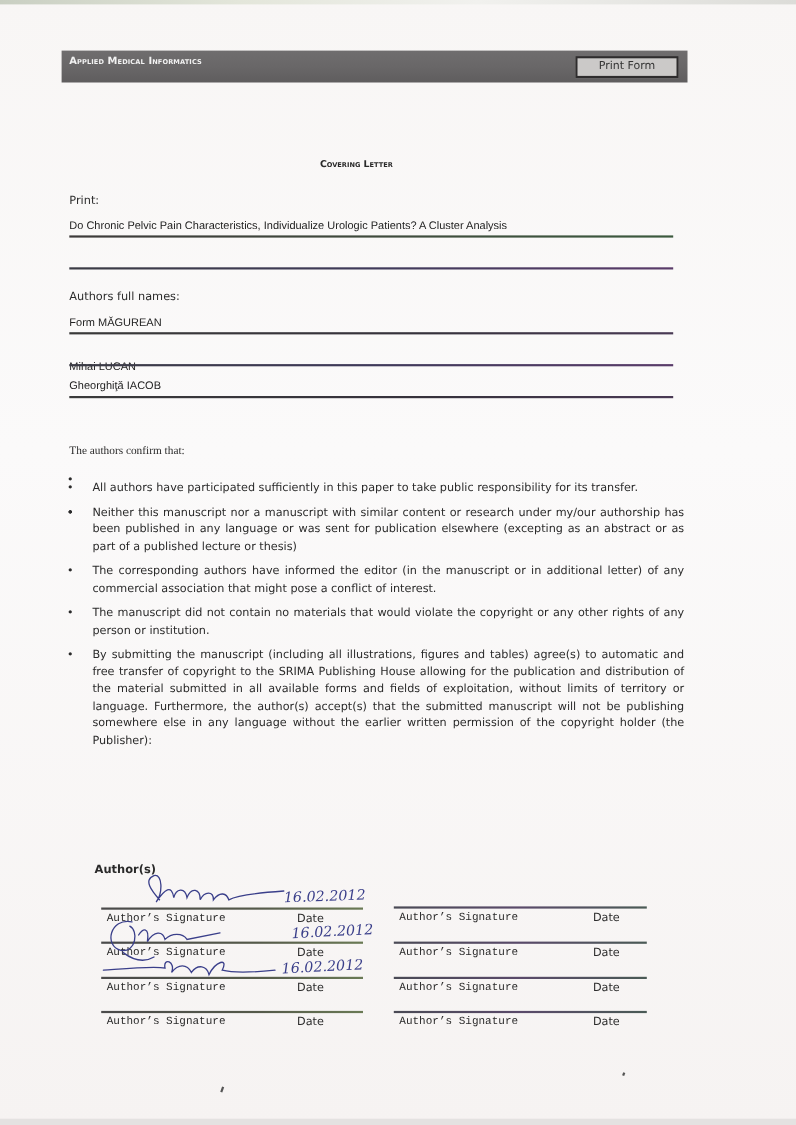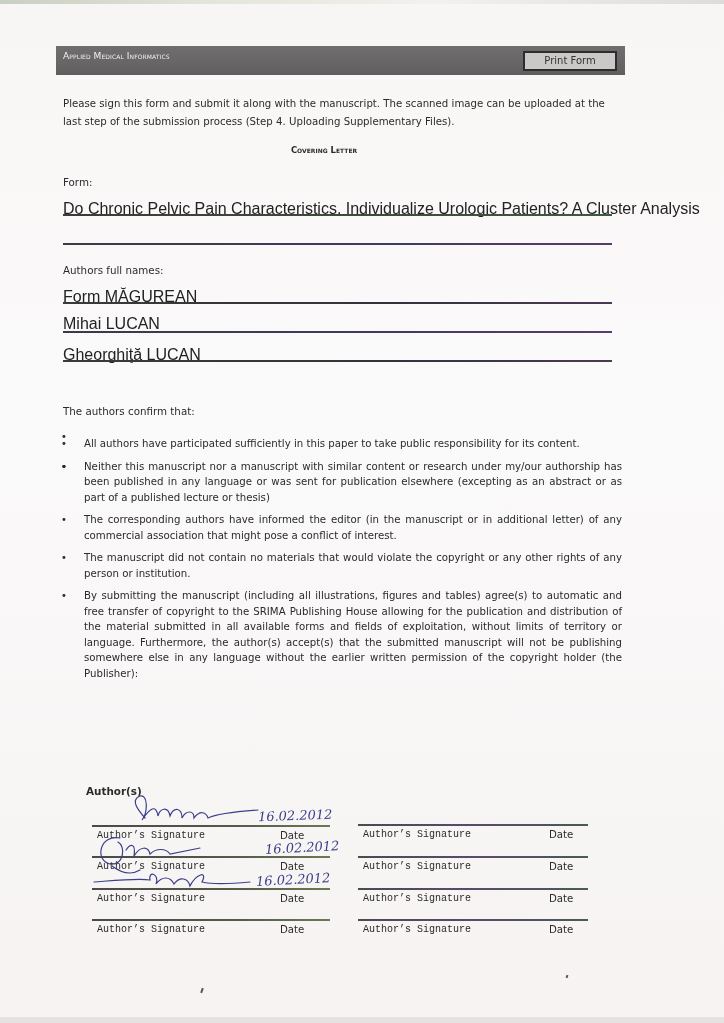--- a/index.html
+++ b/index.html
@@ -13,56 +13,56 @@
     .scan-top { position: absolute; left: 0; top: 0; width: 724px; height: 4px; background: linear-gradient(90deg,#c9cfc2,#e3e6da 30%,#f1f1ee 60%,#dcdcd8); }
     .scan-bottom { position: absolute; left: 0; top: 1017px; width: 724px; height: 6px; background: #e4e2e1; }
     .page { position: absolute; left: 0; top: 0; width: 724px; height: 1023px; }
 
     .header-bar {
       position: absolute; left: 56px; top: 46px; width: 569px; height: 29px;
       background: linear-gradient(180deg,#6f6d6e 0%,#696768 50%,#5f5d5e 100%);
     }
     .header-title {
       position: absolute; left: 7px; top: 5px;
-      color: #f2f2f2; font-family: "DejaVu Sans", sans-serif; font-size: 9px; font-weight: normal;
+      color: #f2f2f2; font-family: "DejaVu Sans", sans-serif; font-size: 9px; font-weight: bold;
       font-variant: small-caps; letter-spacing: 0.1px;
     }
     .print-btn {
       position: absolute; left: 467px; top: 5px; width: 94px; height: 20px;
       background: #cbc9c8; border: 2px solid #2e2c2d;
       font-family: "DejaVu Sans", sans-serif; font-size: 10px; color: #333;
       text-align: center; line-height: 16px; cursor: pointer;
     }
 
     .para { position: absolute; font-family: "DejaVu Sans", sans-serif; font-size: 10.2px; line-height: 18px; color: #2b2b2b; }
     .intro { left: 63px; top: 95px; width: 560px; }
     .cover-title {
       position: absolute; left: 0; width: 624px; top: 145px; text-align: center;
       font-family: "DejaVu Sans", sans-serif; font-size: 8.5px; font-weight: bold; font-variant: small-caps; color: #2a2a2a; padding-left: 24px;
     }
     .label { position: absolute; left: 63px; font-family: "DejaVu Sans", sans-serif; font-size: 10.3px; color: #2b2b2b; }
-    .field-text { position: absolute; left: 63px; font-family: "Liberation Sans", sans-serif; font-size: 16px; color: #222; }
+    .field-text { position: absolute; left: 63px; font-family: "Liberation Sans", sans-serif; font-size: 10px; color: #222; }
     .line { position: absolute; left: 63px; width: 549px; height: 2px; }
     .l-green { background: linear-gradient(90deg,#3d3a3a,#3f4a3c 50%,#3c5a3e 100%); }
     .l-purple { background: linear-gradient(90deg,#3b3b44,#3f3a5a 50%,#5a3c6a 100%); }
     .l-dark { background: linear-gradient(90deg,#3a3a3a,#36323c 60%,#4a3a55 100%); }
 
     .bullets { position: absolute; left: 60px; top: 429px; width: 562px; list-style: none; }
     .bullets li {
       position: relative; padding-left: 24px; font-family: "DejaVu Sans", sans-serif; font-size: 10.2px;
       line-height: 15.5px; color: #2a2a2a; text-align: justify; margin-bottom: 7px;
     }
     .bullets li .dot { position: absolute; left: 1px; top: 0; font-size: 10px; }
 
     .authors-head { position: absolute; left: 86px; top: 785px; font-family: "DejaVu Sans", sans-serif; font-size: 10.4px; font-weight: bold; color: #2a2a2a; }
 
     .sig-row { position: absolute; width: 240px; height: 20px; }
     .sig-row .sig-line { position: absolute; left: 0; top: 0; width: 100%; height: 2px; background: linear-gradient(90deg,#4a4a4a,#555a4a 60%,#6a7a55); }
     .sig-row .sig-label { position: absolute; left: 5px; top: 5px; font-family: Liberation Mono, monospace; font-size: 10px; color: #2b2b2b; }
-    .sig-row .date-label { position: absolute; top: 5px; font-family: "DejaVu Sans", sans-serif; font-size: 10.2px; color: #2b2b2b; margin-left: 10px; }
+    .sig-row .date-label { position: absolute; top: 5px; font-family: "DejaVu Sans", sans-serif; font-size: 10.2px; color: #2b2b2b; }
     .left-col { left: 92px; width: 238px; }
     .left-col .date-label { left: 178px; }
     .right-col { left: 358px; width: 230px; }
     .right-col .sig-line { background: linear-gradient(90deg,#4a4a55,#5a4a6a 50%,#4a5a55); }
     .right-col .date-label { left: 181px; }
 
     .handwritten { position: absolute; font-family: "DejaVu Serif", serif; font-style: italic; color: #3a3f8a; font-size: 13px; }
     .sig-scribble { position: absolute; }
     .speck { position: absolute; width: 2px; height: 5px; background: #555; transform: rotate(20deg); }
   </style>
@@ -71,43 +71,42 @@
 
 <div class="scan-top"></div>
 
 <div class="page">
 
   <div class="header-bar">
     <span class="header-title">Applied Medical Informatics</span>
     <div class="print-btn">Print Form</div>
   </div>
 
-  <div class="para intro">Please sign this form and submit it along with the manuscript. The scanned image can be uploaded at the last step of the submission process (Step 4. Uploading Supplementary Files).</div>
 
   <div class="cover-title">Covering Letter</div>
 
-  <div class="label" style="top:176px;">Form:</div>
+  <div class="label" style="top:176px;">Print:</div>
   <div class="field-text" style="top:200px;">Do Chronic Pelvic Pain Characteristics, Individualize Urologic Patients? A Cluster Analysis</div>
   <div class="line l-green" style="top:214px;"></div>
   <div class="field-text" style="top:228px;"></div>
   <div class="line l-purple" style="top:243px;"></div>
 
   <div class="label" style="top:264px;text-align:right;">Authors full names:</div>
   <div class="field-text" style="top:288px;">Form MĂGUREAN</div>
   <div class="line l-dark" style="top:302px;"></div>
-  <div class="field-text" style="top:315px;">Mihai LUCAN</div>
+  <div class="field-text" style="top:328px;">Mihai LUCAN</div>
   <div class="line l-purple" style="top:331px;"></div>
-  <div class="field-text" style="top:346px;">Gheorghiţă LUCAN</div>
+  <div class="field-text" style="top:346px;">Gheorghiţă IACOB</div>
   <div class="line l-dark" style="top:360px;"></div>
 
-  <div class="label" style="top:405px;">The authors confirm that:</div>
+  <div class="label" style="top:405px;font-family:Liberation Serif, serif;">The authors confirm that:</div>
 
   <ul class="bullets">
     <li><span class="dot">•</span></li>
-    <li><span class="dot">•</span><span>All authors have participated sufficiently in this paper to take public responsibility for its content.</span></li>
+    <li><span class="dot">•</span><span>All authors have participated sufficiently in this paper to take public responsibility for its transfer.</span></li>
     <li><span class="dot">•</span></li>
     <li><span class="dot">•</span></li>
     <li><span class="dot">•</span><span>Neither this manuscript nor a manuscript with similar content or research under my/our authorship has been published in any language or was sent for publication elsewhere (excepting as an abstract or as part of a published lecture or thesis)</span></li>
     <li><span class="dot">•</span><span>The corresponding authors have informed the editor (in the manuscript or in additional letter) of any commercial association that might pose a conflict of interest.</span></li>
     <li><span class="dot">•</span><span>The manuscript did not contain no materials that would violate the copyright or any other rights of any person or institution.</span></li>
     <li><span class="dot">•</span><span>By submitting the manuscript (including all illustrations, figures and tables) agree(s) to automatic and free transfer of copyright to the SRIMA Publishing House allowing for the publication and distribution of the material submitted in all available forms and fields of exploitation, without limits of territory or language. Furthermore, the author(s) accept(s) that the submitted manuscript will not be publishing somewhere else in any language without the earlier written permission of the copyright holder (the Publisher):</span></li>
   </ul>
 
   <div class="authors-head">Author(s)</div>
 

